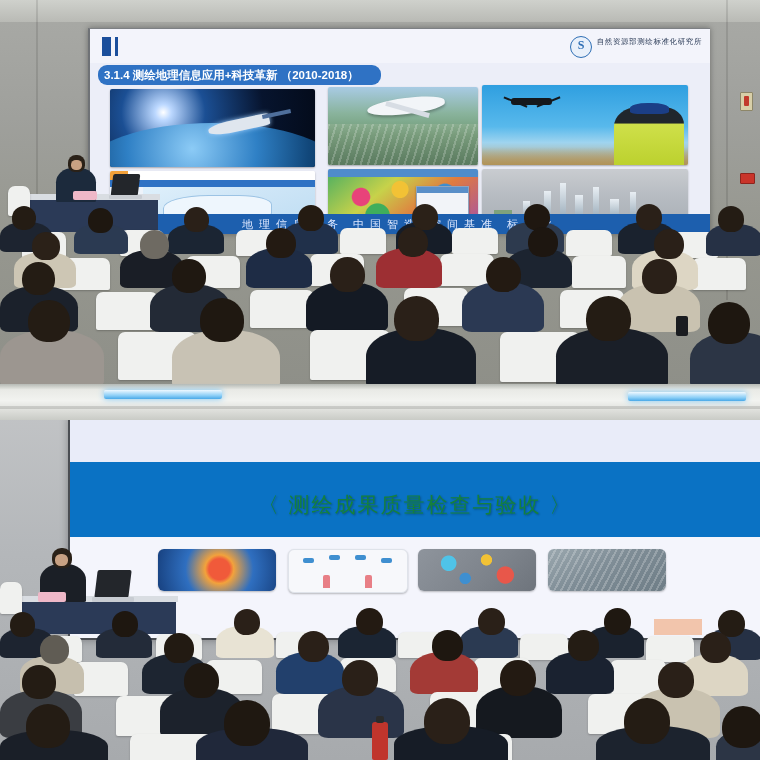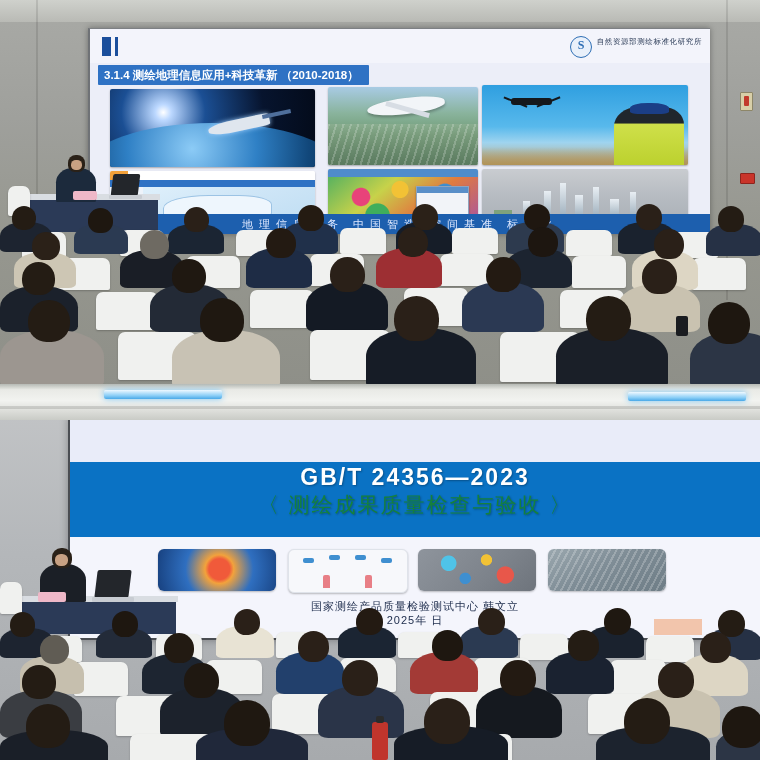--- a/index.html
+++ b/index.html
@@ -24,22 +24,22 @@
   .hdr-tick2{position:absolute;left:25px;top:8px;width:3px;height:19px;background:#1b4f9c;}
   .slide-title{position:absolute;left:36px;top:7px;font-size:17px;font-weight:bold;color:#15171c;
      letter-spacing:.5px;white-space:nowrap;}
   .org-logo{position:absolute;right:118px;top:7px;width:20px;height:20px;border-radius:50%;
      border:1.6px solid #2f6fb5;background:#e9f0fa;}
   .org-logo:after{content:"S";position:absolute;left:0;right:0;top:1px;text-align:center;
      font-size:12px;font-weight:bold;color:#2f6fb5;font-family:"Liberation Serif",serif;}
   .org-name{position:absolute;right:8px;top:8px;font-size:7.5px;color:#2b3b57;letter-spacing:.6px;
      text-align:right;line-height:1.25;white-space:nowrap;}
   .subbar{position:absolute;left:8px;top:36px;height:20px;background:#2f72c4;
-     color:#fff;font-size:11.5px;font-weight:bold;line-height:20px;padding:0 10px 0 6px;
-     white-space:nowrap;border-radius:1px;}
+     color:#fff;font-size:11.5px;font-weight:bold;line-height:20px;padding:0 22px 0 6px;
+     white-space:nowrap;border-radius:9px;}
 
   
   .tile{position:absolute;overflow:hidden;border-radius:2px;box-shadow:0 1px 2px rgba(0,0,0,.3);}
   .t-sat{background:radial-gradient(circle at 26% 30%,#ffffff 0%,#bcd8ff 5%,#1b4f94 26%,#07142e 62%,#030a18 100%);}
   .t-sat .earth{position:absolute;left:-12%;bottom:-62%;width:124%;height:118%;border-radius:50%;
      background:radial-gradient(circle at 42% 28%,#7fc4f5 0%,#2e7fc4 38%,#12497c 70%,#0a2murky 100%);
      background:radial-gradient(circle at 42% 28%,#8ccbf6 0%,#2f80c5 40%,#11477a 72%,#0b2a4d 100%);}
   .t-sat .craft{position:absolute;right:22%;top:38%;width:30%;height:16%;background:#dfe6ee;
      border-radius:40% 12% 12% 40%;transform:rotate(-12deg);box-shadow:0 0 5px #9fd0ff;}
   .t-sat .panel{position:absolute;right:12%;top:30%;width:14%;height:5%;background:#4f6f9c;transform:rotate(-12deg);}
@@ -322,38 +322,35 @@
     <div class="lightstrip" style="left:628px;top:8px;width:118px;"></div>
     <div class="shadowline"></div>
   </div>
 
   <div class="frame" id="frame-bot">
     <div class="wall-bot"></div>
 
     <div id="screen-bot">
       <div class="s2-top"></div>
       <div class="s2-blue"></div>
-      <div class="s2-l1">GB/T 24356—2023</div>
       <div class="s2-l2">〈 测绘成果质量检查与验收 〉</div>
 
       <div class="s2-body">
         <div class="thumb th1" style="left:88px;width:118px;"></div>
         <div class="thumb th2" style="left:218px;width:118px;">
           <div class="sat" style="left:14px;top:8px;"></div>
           <div class="sat" style="left:40px;top:5px;"></div>
           <div class="sat" style="left:66px;top:5px;"></div>
           <div class="sat" style="left:92px;top:8px;"></div>
           <div class="tower" style="left:34px;"></div>
           <div class="tower" style="left:76px;"></div>
         </div>
         <div class="thumb th3" style="left:348px;width:118px;"></div>
         <div class="thumb th4" style="left:478px;width:118px;"></div>
 
-        <div class="s2-foot1">国家测绘产品质量检验测试中心   韩文立</div>
-        <div class="s2-foot2">2025年     日</div>
         <div class="s2-orange"></div>
       </div>
     </div>
 
     <div class="desk" style="left:16px;top:196px;width:160px;height:34px;"></div>
     <div class="desk-top" style="left:14px;top:192px;width:164px;height:6px;"></div>
     <div class="person-body" style="left:40px;top:160px;width:46px;height:38px;background:#1b1f26;"></div>
     <div class="person-head" style="left:52px;top:144px;width:20px;height:20px;"></div>
     <div class="person-face" style="left:55px;top:150px;width:13px;height:12px;"></div>
     <div class="laptop-lid" style="left:96px;top:166px;width:34px;height:28px;"></div>

